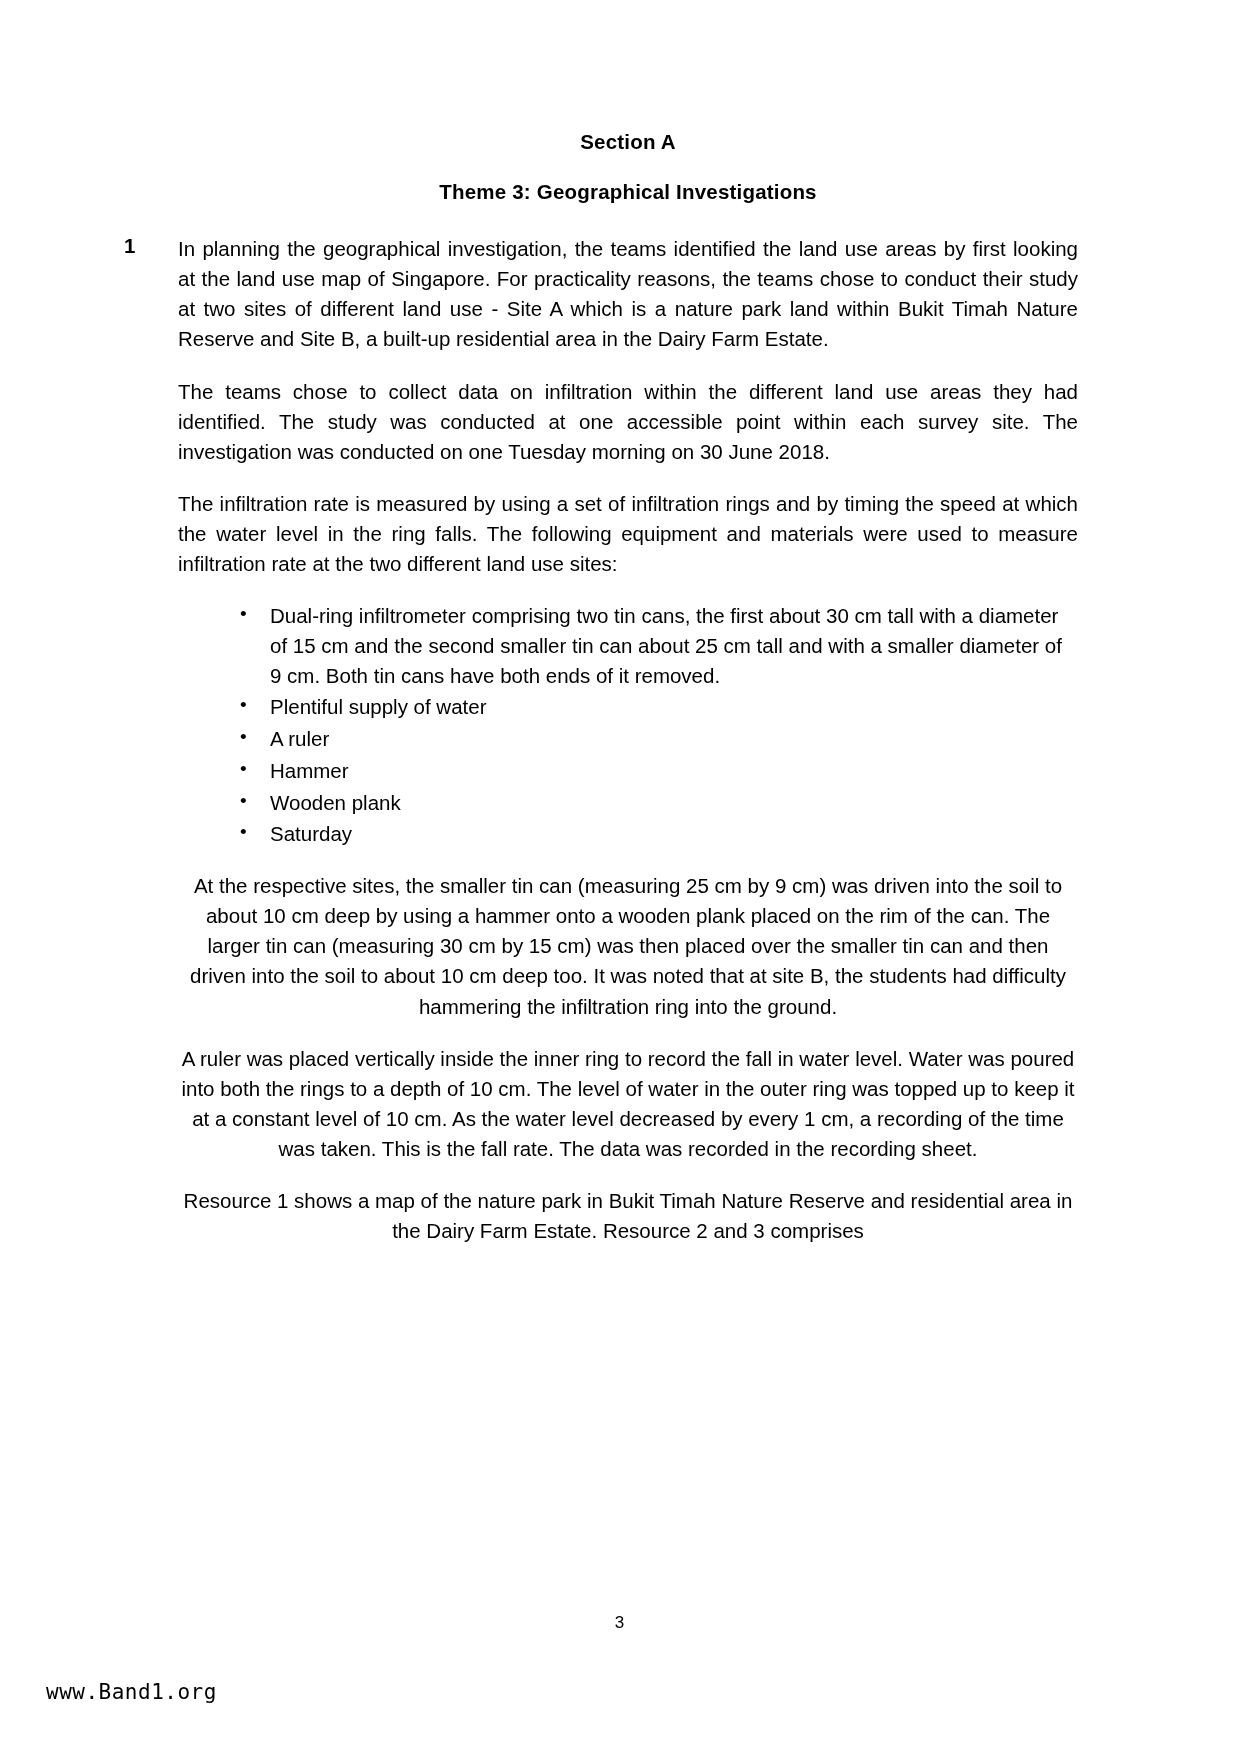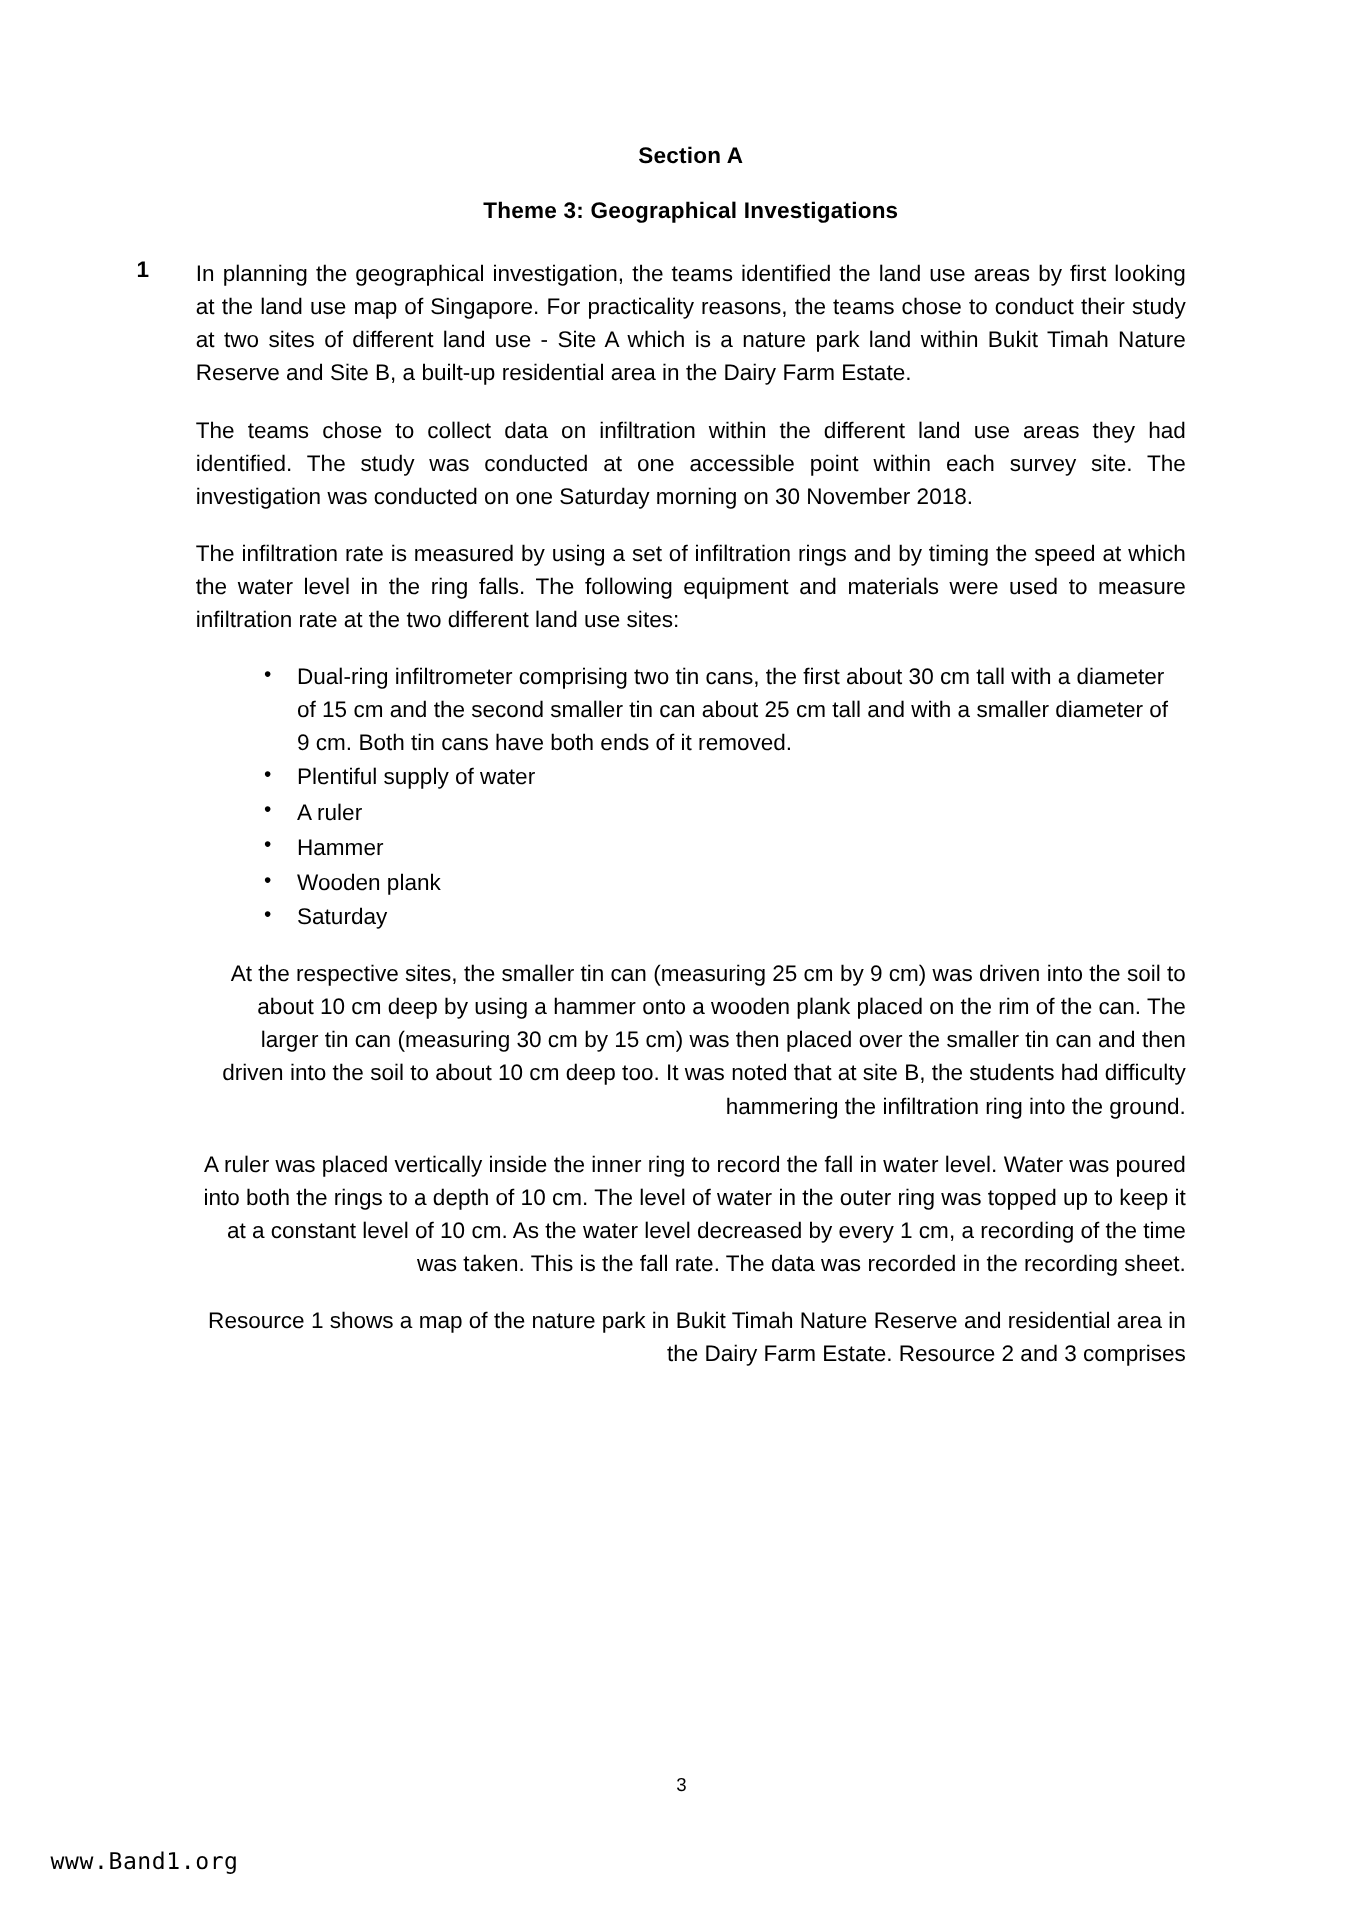--- a/index.html
+++ b/index.html
@@ -54,21 +54,21 @@
     font-size: 20.5px;
   }
   p.body {
     font-size: 20.5px;
     line-height: 1.47;
     margin: 0 0 22px 0;
     text-align: justify;
     text-justify: inter-word;
   }
   p.body.nojust {
-    text-align: right;
+    text-align: center;
   }
   p.last {
     margin-bottom: 1px;
   }
   ul.equip {
     list-style: none;
     margin: 0 0 22px 0;
     padding: 0;
   }
   ul.equip li {
@@ -108,21 +108,21 @@
 
   <div class="content">
 
     <div class="heading heading-1">Section A</div>
     <div class="heading heading-2">Theme 3: Geographical Investigations</div>
 
     <div class="qblock">
       <span class="qnum">1</span>
 
       <p class="body">In planning the geographical investigation, the teams identified the land use areas by first looking at the land use map of Singapore. For practicality reasons, the teams chose to conduct their study at two sites of different land use - Site A which is a nature park land within Bukit Timah Nature Reserve and Site B, a built-up residential area in the Dairy Farm Estate.</p>
-      <p class="body">The teams chose to collect data on infiltration within the different land use areas they had identified. The study was conducted at one accessible point within each survey site. The investigation was conducted on one Saturday morning on 30 November 2018.</p>
+      <p class="body">The teams chose to collect data on infiltration within the different land use areas they had identified. The study was conducted at one accessible point within each survey site. The investigation was conducted on one Tuesday morning on 30 June 2018.</p>
       <p class="body">The infiltration rate is measured by using a set of infiltration rings and by timing the speed at which the water level in the ring falls. The following equipment and materials were used to measure infiltration rate at the two different land use sites:</p>
 
       <ul class="equip">
         <li><span class="bullet">•</span><span>Dual-ring infiltrometer comprising two tin cans, the first about 30 cm tall with a diameter of 15 cm and the second smaller tin can about 25 cm tall and with a smaller diameter of 9 cm. Both tin cans have both ends of it removed.</span></li>
         <li><span class="bullet">•</span><span>Plentiful supply of water</span></li>
         <li><span class="bullet">•</span><span>A ruler</span></li>
         <li><span class="bullet">•</span><span>Hammer</span></li>
         <li><span class="bullet">•</span><span>Wooden plank</span></li>
         <li><span class="bullet">•</span><span>Saturday</span></li>
       </ul>

